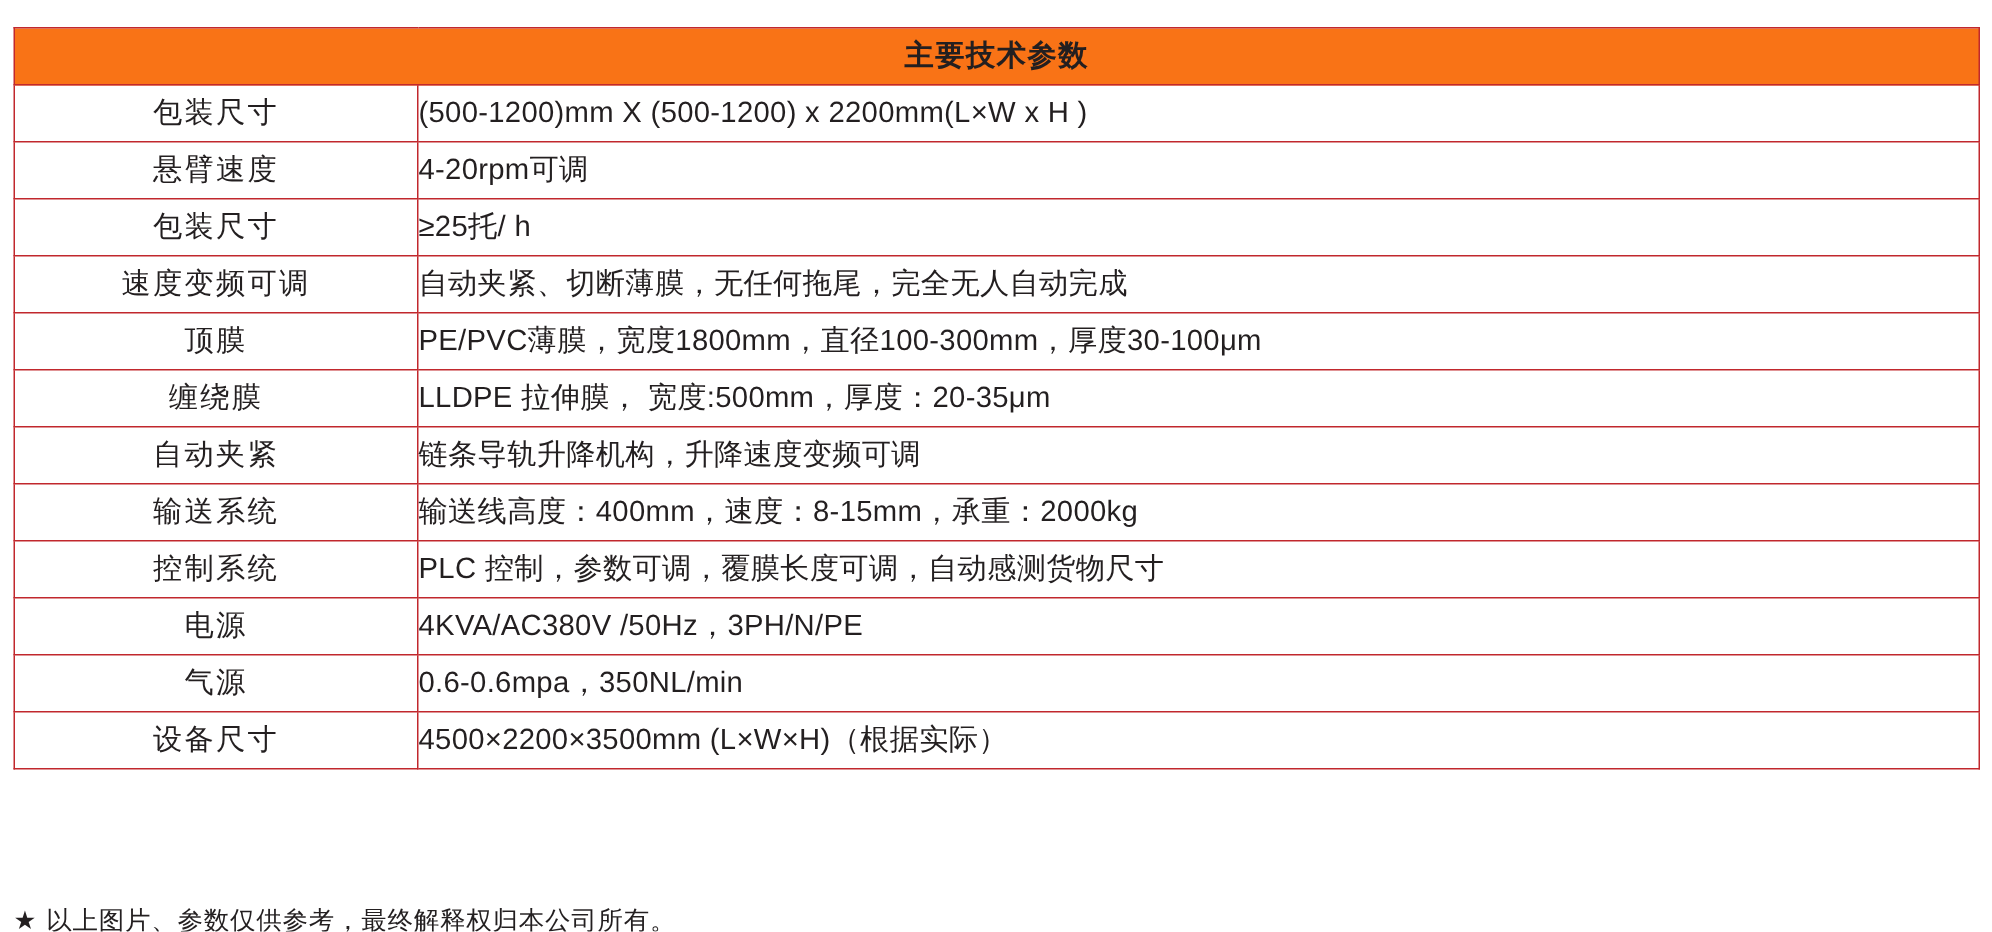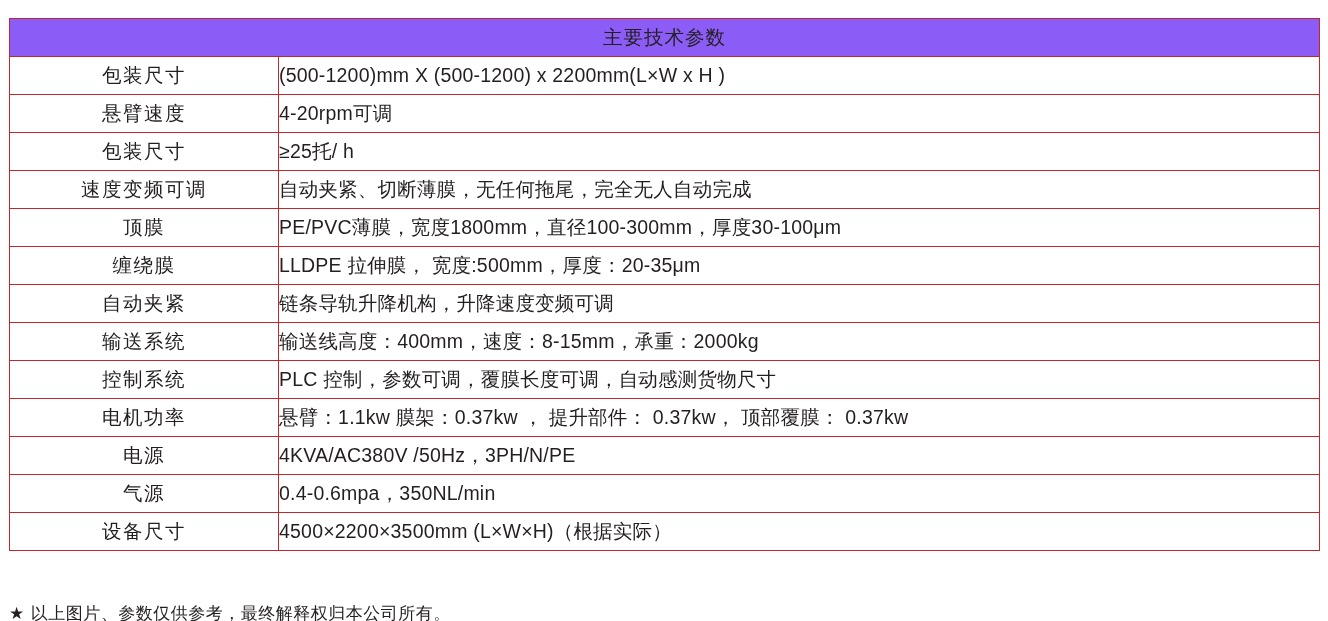--- a/index.html
+++ b/index.html
@@ -24,25 +24,25 @@
   table.spec {
     border-collapse: collapse;
     table-layout: fixed;
     width: 1310px;
     margin: 18px 0 0 9px;
   }
   table.spec col.c1 { width: 269px; }
   table.spec col.c2 { width: 1041px; }
 
   .title-row td {
-    background: #8b5cf6;
+    background: #f97316;
     color: #ffffff;
     text-align: center;
     font-size: 21px;
-    font-weight: normal;
+    font-weight: bold;
     letter-spacing: 1px;
     padding: 7px 0 8px 0;
     border: 1px solid #c1282d;
   }
   table.spec td {
     border: 1px solid #c1282d;
     font-size: 19.5px;
     line-height: 1.25;
     padding: 0;
     height: 37px;
@@ -121,30 +121,26 @@
       </tr>
       <tr>
         <td class="label">输送系统</td>
         <td class="value">输送线高度：400mm，速度：8-15mm，承重：2000kg</td>
       </tr>
       <tr>
         <td class="label">控制系统</td>
         <td class="value">PLC 控制，参数可调，覆膜长度可调，自动感测货物尺寸</td>
       </tr>
       <tr>
-        <td class="label">电机功率</td>
-        <td class="value">悬臂：1.1kw  膜架：0.37kw ，  提升部件： 0.37kw，  顶部覆膜： 0.37kw</td>
-      </tr>
-      <tr>
         <td class="label">电源</td>
         <td class="value">4KVA/AC380V /50Hz，3PH/N/PE</td>
       </tr>
       <tr>
         <td class="label">气源</td>
-        <td class="value">0.4-0.6mpa，350NL/min</td>
+        <td class="value">0.6-0.6mpa，350NL/min</td>
       </tr>
       <tr>
         <td class="label">设备尺寸</td>
         <td class="value">4500×2200×3500mm (L×W×H)（根据实际）</td>
       </tr>
     </tbody>
   </table>
 
   <div class="footnote">
     <span class="star">★</span>

